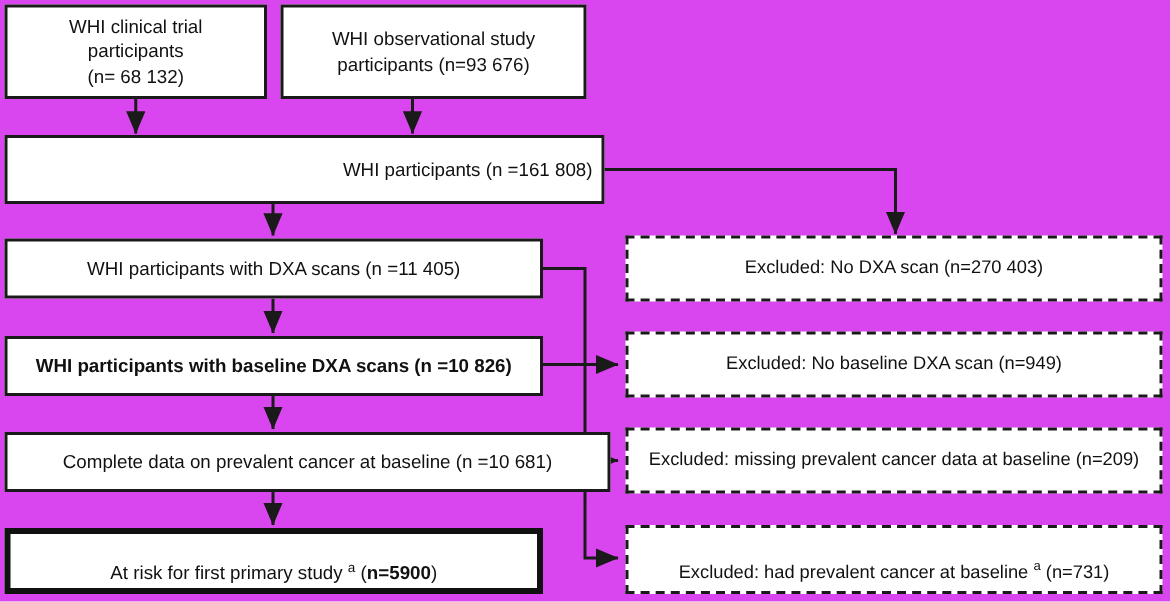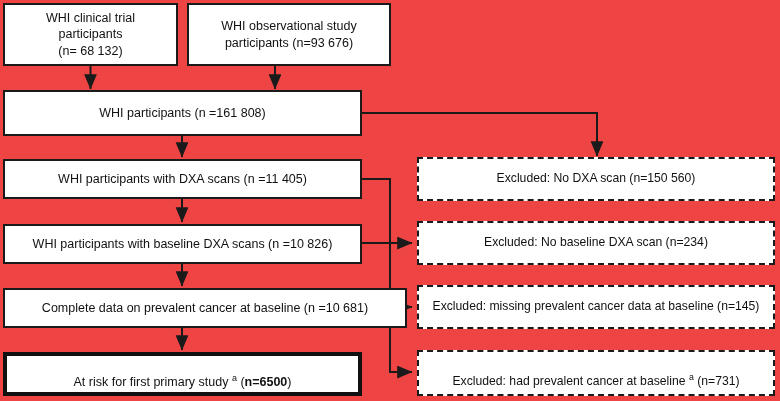--- a/index.html
+++ b/index.html
@@ -6,21 +6,21 @@
   body{
     font-family:"Liberation Sans", sans-serif;
     color:#111111;
     -webkit-font-smoothing:antialiased;
   }
   #canvas{
     position:relative;
     width:780px;
     height:401px;
     overflow:hidden;
-    background:#ef4444;
+    background:#d946ef;
   }
   .box{
     position:absolute;
     box-sizing:border-box;
     background:#ffffff;
     display:flex;
     align-items:center;
     justify-content:center;
     text-align:center;
     line-height:1.30;
@@ -79,52 +79,52 @@
     <span class="txt">WHI clinical trial
 participants
 (n= 68 132)</span>
   </div>
 
   <div class="box solid f13" style="left:187px; top:3px; width:204px; height:63px;">
     <span class="txt">WHI observational study
 participants (n=93 676)</span>
   </div>
 
-  <div class="box solid f13" style="left:3px; top:90px; width:359px; height:46px;">
+  <div class="box solid f13" style="left:3px; top:90px; width:400px; height:46px;justify-content:flex-end;">
     <span class="txt">WHI participants (n =161 808)</span>
   </div>
 
   <div class="box solid f13" style="left:3px; top:159px; width:359px; height:40px;">
     <span class="txt">WHI participants with DXA scans (n =11 405)</span>
   </div>
 
-  <div class="box solid f13" style="left:3px; top:224px; width:359px; height:40px;">
+  <div class="box solid f13" style="left:3px; top:224px; width:359px; height:40px;font-weight:bold;">
     <span class="txt">WHI participants with baseline DXA scans (n =10 826)</span>
   </div>
 
   <div class="box solid f13" style="left:3px; top:288px; width:404px; height:40px;">
     <span class="txt">Complete data on prevalent cancer at baseline (n =10 681)</span>
   </div>
 
   <div class="box thick f13" style="left:3px; top:352px; width:359px; height:44px;">
     <span class="txt">
-      <span>At risk for first primary study </span><sup>a</sup><span> (</span><b>n=6500</b><span>)</span>
+      <span>At risk for first primary study </span><sup>a</sup><span> (</span><b>n=5900</b><span>)</span>
     </span>
   </div>
 
   <div class="box dashed f12" style="left:417px; top:157px; width:358px; height:44px;">
-    <span class="txt">Excluded: No DXA scan (n=150 560)</span>
+    <span class="txt">Excluded: No DXA scan (n=270 403)</span>
   </div>
 
   <div class="box dashed f12" style="left:417px; top:221px; width:358px; height:44px;">
-    <span class="txt">Excluded: No baseline DXA scan (n=234)</span>
+    <span class="txt">Excluded: No baseline DXA scan (n=949)</span>
   </div>
 
   <div class="box dashed f12" style="left:417px; top:285px; width:358px; height:44px;">
-    <span class="txt">Excluded: missing prevalent cancer data at baseline (n=145)</span>
+    <span class="txt">Excluded: missing prevalent cancer data at baseline (n=209)</span>
   </div>
 
   <div class="box dashed f12" style="left:417px; top:350px; width:358px; height:46px;align-items:center;">
     <span class="txt">
       <span>Excluded: had prevalent cancer at baseline </span><sup>a</sup><span> (n=731)</span>
     </span>
   </div>
 
 </div>
 

